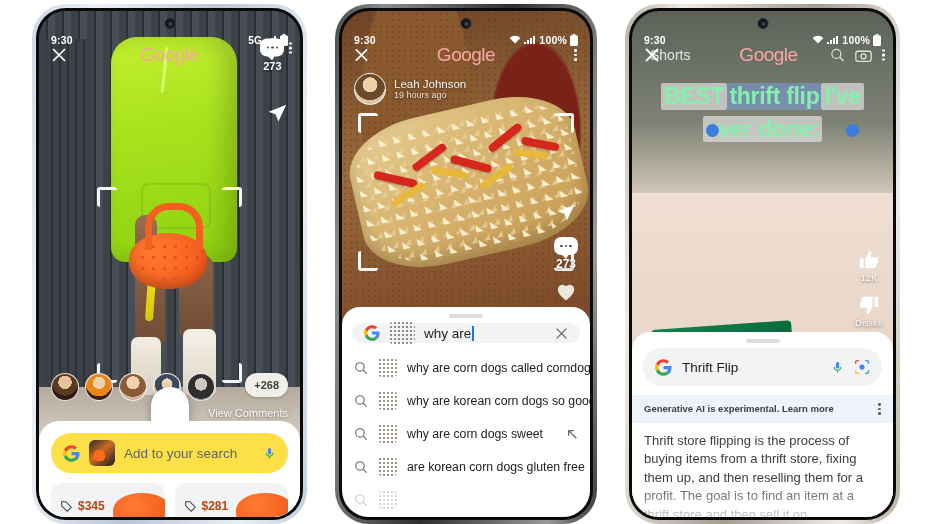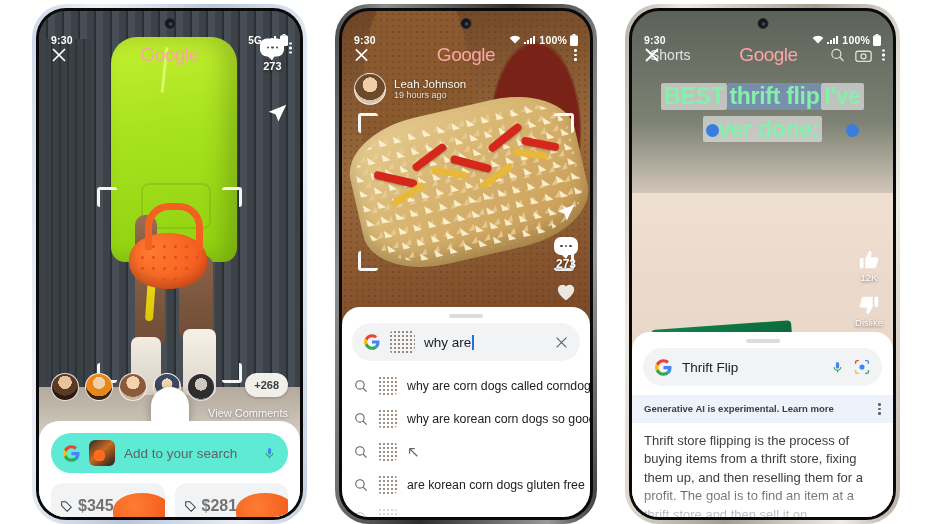--- a/index.html
+++ b/index.html
@@ -86,30 +86,30 @@
   .av3{background:radial-gradient(circle at 50% 34%, #f3d2ae 0 30%, #8b5a3a 31% 64%, #c9b49c 65%);}
   .av4{background:radial-gradient(circle at 50% 38%, #f5d6b2 0 26%, #3b4a5e 27% 58%, #d8c6ae 59%);}
   .av5{background:radial-gradient(circle at 50% 40%, #cfc8c0 0 30%, #2e2e2e 31% 70%, #8d8d8d 71%);}
   .plusbadge { background:#f1efe9; color:#3c4043; font-size:11px; font-weight:600;
       border-radius:14px; padding:6px 9px; box-shadow:0 1px 3px rgba(0,0,0,.2); }
   .viewcomments { position:absolute; right:12px; font-size:11px; color:rgba(255,255,255,.92); z-index:32; text-shadow:0 1px 3px rgba(0,0,0,.4); }
   .shutter { position:absolute; left:50%; transform:translateX(-50%); width:38px;height:60px;
       background:#fff;border-radius:20px;box-shadow:0 2px 8px rgba(0,0,0,.3); z-index:33; }
 
   .sheet { position:absolute; left:0; right:0; bottom:0; background:#fff; border-radius:20px 20px 0 0; z-index:35; }
-  .searchpill { display:flex; align-items:center; gap:9px; background:#5eead4; border-radius:24px;
+  .searchpill { display:flex; align-items:center; gap:9px; background:#fde047; border-radius:24px;
       height:40px; padding:0 12px; margin:0 12px; }
   .searchpill .txt { flex:1; font-size:13.5px; color:#5f6368; }
   .thumbchip { width:26px;height:26px;border-radius:6px; background:
       radial-gradient(circle at 40% 60%, #ff6a1f 0 26%, transparent 27%),
       linear-gradient(140deg,#2a2a2a 0%,#c96a22 45%,#1d1d1d 100%); }
   .pricerow { display:flex; gap:10px; padding:10px 12px 0; }
   .pricecard { flex:1; background:#f1f3f4; border-radius:12px; height:46px; position:relative; overflow:hidden;
       display:flex; align-items:center; gap:6px; padding:0 10px; }
-  .pricecard .pv { font-size:16px; font-weight:700; color:#737373; }
+  .pricecard .pv { font-size:12px; font-weight:700; color:#c2410c; }
   .bagmini { position:absolute; right:-6px; top:10px; width:58px; height:38px;
       background: radial-gradient(circle at 35% 35%, #ff7c32, #ef5518); border-radius:30px/18px; }
 
   
   #p2 { left: 335px; top: 4px; width: 262px; height: 520px; }
   .food { position:absolute; inset:0; background:
       radial-gradient(ellipse at 30% 18%, #8a5a2e 0 22%, transparent 23%),
       radial-gradient(ellipse at 78% 24%, #7a2218 0 16%, transparent 17%),
       linear-gradient(170deg,#6d4426 0%,#9a6a3c 30%,#7c4a28 62%,#a97a4c 100%); }
   .dog { position:absolute; left:12px; top:96px; width:230px; height:150px;
@@ -120,21 +120,21 @@
       background-image:
         linear-gradient(45deg, rgba(255,244,214,.95) 25%, transparent 26%),
         linear-gradient(-45deg, rgba(232,205,150,.9) 25%, transparent 26%);
       background-size: 15px 15px, 13px 13px; opacity:.95; }
   .ketch { position:absolute; height:8px; background:#d6271c; border-radius:5px; box-shadow:0 1px 2px rgba(0,0,0,.25); }
   .must { position:absolute; height:7px; background:#e8b83a; border-radius:5px; }
   .crumbBG { position:absolute; inset:0; background-image: radial-gradient(rgba(90,55,25,.35) 1px, transparent 1.4px); background-size:6px 6px; }
   .p2sheet { position:absolute; left:0; right:0; bottom:0; background:#fff; border-radius:18px 18px 0 0; z-index:30; }
   .grabber { width:34px; height:4px; background:#dadce0; border-radius:3px; margin:7px auto 5px; }
   .p2search { display:flex; align-items:center; gap:9px; background:#f1f3f4; border-radius:24px;
-      height:38px; padding:0 12px; margin:2px 10px 8px; }
+      height:20px; padding:0 12px; margin:2px 10px 8px; }
   .p2search .q { flex:1; font-size:13.5px; color:#202124; }
   .caret { display:inline-block; width:1.5px; height:15px; background:#1a73e8; vertical-align:-3px; margin-left:1px; }
   .sugg { display:flex; align-items:center; gap:10px; padding:7px 12px; }
   .sugg .s-txt { flex:1; font-size:12.3px; color:#202124; white-space:nowrap; }
   .sthumb { width:19px;height:19px;border-radius:4px;flex:none;background:
       linear-gradient(140deg,#8a5a2a,#c98a42 50%,#6d4220);
       background-image: radial-gradient(rgba(60,35,12,.5) 1px, transparent 1.2px); background-size:4px 4px; }
 
   
   #p3 { left: 625px; top: 4px; width: 275px; height: 520px; }
@@ -458,20 +458,21 @@
 
       </div>
       <div class="sugg">
         <span>
                 <svg width="14" height="14" viewBox="0 0 20 20">
                   <circle cx="8.5" cy="8.5" r="6" fill="none" stroke="#5f6368" stroke-width="1.6"></circle>
                   <path d="M13 13l5 5" stroke="#5f6368" stroke-width="1.6"></path>
                 </svg>
               </span>
         <span class="sthumb"></span>
+        <span class="s-txt">why are corn dogs sweet</span>
         <span>
                 <svg width="12" height="12" viewBox="0 0 14 14">
                   <path d="M12 12L3 3M3 3v6M3 3h6" stroke="#5f6368" stroke-width="1.4" fill="none"></path>
                 </svg>
               </span>
       </div>
       <div class="sugg">
         <span>
                 <svg width="14" height="14" viewBox="0 0 20 20">
                   <circle cx="8.5" cy="8.5" r="6" fill="none" stroke="#5f6368" stroke-width="1.6"></circle>

